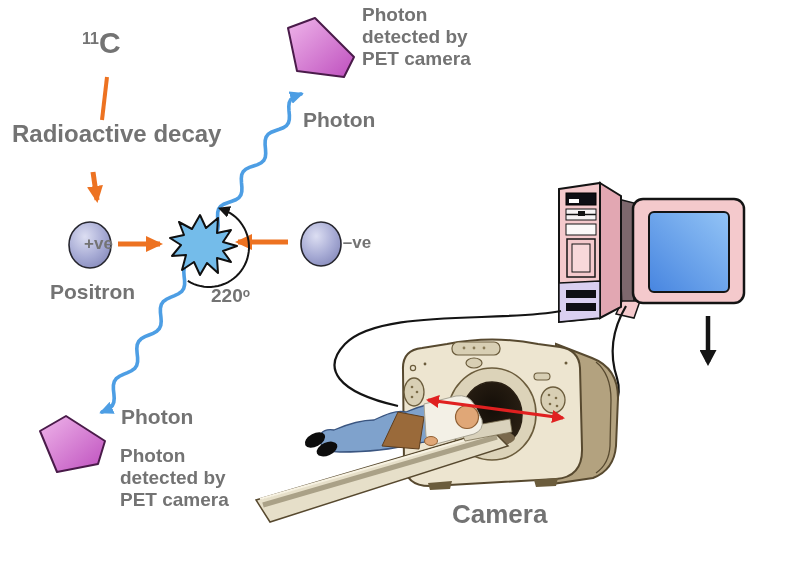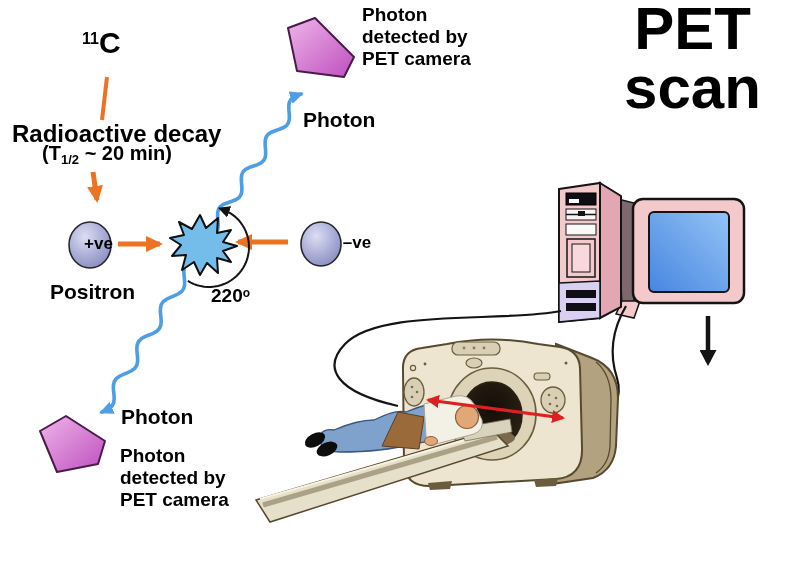--- a/index.html
+++ b/index.html
@@ -1,21 +1,21 @@
 <!DOCTYPE html>
 <html style="--orange: #ED7221; --photon: #4D9EE4; --star: #74BCEA; --red: #E02020;"><head>
 <meta charset="utf-8">
 <style>
   html,body{margin:0;padding:0;background:#fff;}
   #stage{
     position:relative;width:799px;height:571px;background:#fff;overflow:hidden;
     font-family:"Liberation Sans", sans-serif;
   }
   #draw{position:absolute;left:0;top:0;}
-  .lbl{position:absolute;font-weight:bold;color:#000000;white-space:nowrap;}
+  .lbl{position:absolute;font-weight:bold;color:#737373;white-space:nowrap;}
   .multiline{white-space:pre-line;}
   .center{text-align:center;}
   
   .isotope{left:82px;top:26px;font-size:30px;}
   .isotope sup{font-size:16px;vertical-align:9px;}
   .decay1{left:12px;top:120px;width:190px;font-size:24px;}
   .decay2{left:12px;top:142px;width:190px;font-size:20px;}
   .decay2 sub{font-size:13px;vertical-align:-4px;}
   .pos-sym{left:76px;top:234px;width:45px;font-size:17px;}
   .neg-sym{left:299px;top:233px;width:44px;font-size:17px;margin-left:36px;}
@@ -213,32 +213,30 @@
     </g>
 
     <g>
       <line x1="428" y1="400" x2="563" y2="418" class="st-red" stroke-width="3.2" marker-start="url(#mRed)" marker-end="url(#mRed)"></line>
     </g>
   </svg>
 
   <div class="lbl isotope"><sup>11</sup><span>C</span></div>
 
   <div class="lbl decay1 center">Radioactive decay</div>
-  <div class="lbl decay2 center"><span>(T</span><sub>1/2</sub><span> ~ 20 min)</span></div>
 
   <div class="lbl pos-sym center">+ve</div>
   <div class="lbl neg-sym center">–ve</div>
   <div class="lbl pos-lbl">Positron</div>
 
   <div class="lbl deg"><span>220</span><sup>o</sup></div>
 
   <div class="lbl photon-top">Photon</div>
   <div class="lbl photon-bottom">Photon</div>
   <div class="lbl det-top multiline">Photon
 detected by
 PET camera</div>
   <div class="lbl det-bottom multiline">Photon
 detected by
 PET camera</div>
 
-  <div class="lbl title multiline center">PET
-scan</div>
+  <div class="lbl camera">Camera</div>
 </div>
 
 </body></html>

